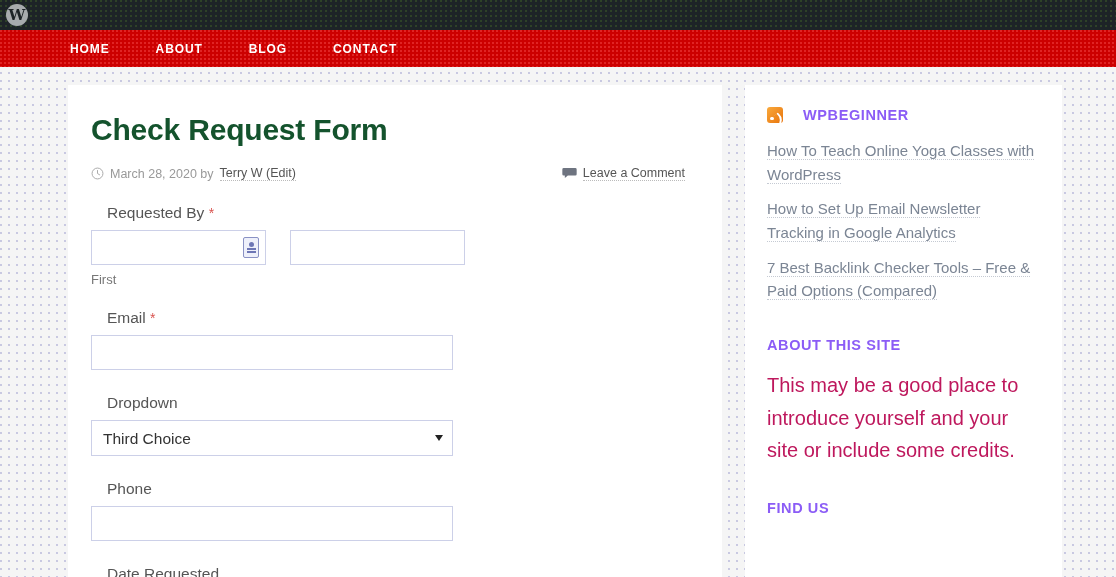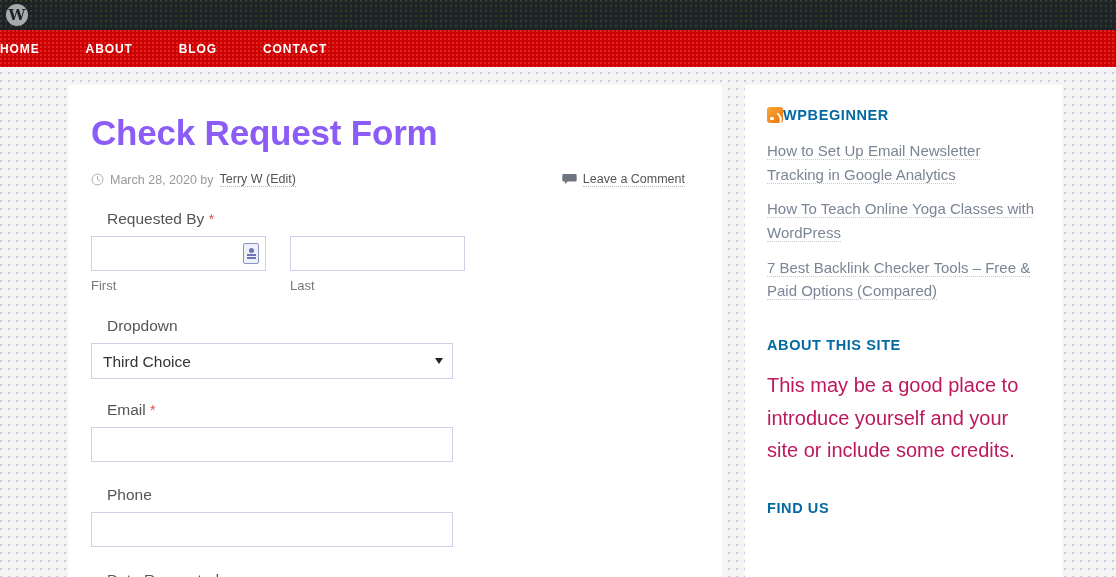--- a/index.html
+++ b/index.html
@@ -43,20 +43,21 @@
 
   
   #nav-bar {
     height: 37px;
     background: #cc0000;
     background-image:
       radial-gradient(circle at 1px 1px, rgba(255,90,90,.40) 1px, transparent 0);
     background-size: 4px 4px;
     display: flex;
     align-items: center;
+    padding-left: 70px;
   }
   .nav-item {
     color: #ffffff;
     font-size: 12px;
     font-weight: bold;
     letter-spacing: .9px;
     text-transform: uppercase;
     text-decoration: none;
     margin-right: 46px;
     cursor: pointer;
@@ -78,23 +79,23 @@
   }
   #sidebar-card {
     width: 317px;
     background: #ffffff;
     padding: 22px 22px 24px 22px;
     min-height: 500px;
   }
 
   
   #entry-title {
-    font-size: 35px;
+    font-size: 30px;
     font-weight: bold;
-    color: #8b5cf6;
+    color: #14532d;
     margin: 0 0 19px 0;
     letter-spacing: -.2px;
   }
   #entry-meta {
     display: flex;
     justify-content: space-between;
     align-items: center;
     font-size: 12.5px;
     color: #999;
     padding-right: 3px;
@@ -195,27 +196,27 @@
     border-right: 4.5px solid transparent;
     border-top: 6px solid #222;
     pointer-events: none;
   }
 
   
   .widget { margin-bottom: 26px; }
   .widget-title {
     font-size: 14.5px;
     font-weight: bold;
-    color: #0369a1;
+    color: #8b5cf6;
     letter-spacing: .6px;
     text-transform: uppercase;
     margin: 0 0 16px 0;
     display: flex;
     align-items: center;
-    gap: 0;
+    gap: 20px;
   }
   .rss-icon {
     width: 16px; height: 16px;
     border-radius: 3px;
     background: linear-gradient(135deg, #f9a93c 0%, #e8740c 100%);
     position: relative;
     flex: 0 0 auto;
   }
   .rss-icon::before {
     content: "";
@@ -307,43 +308,42 @@
           <input class="txt-input" type="text" value="" style="">
           <span class="autofill-icon">
             <i></i>
               <i></i>
               <i></i>
           </span>
           <span class="sub-label">First</span>
         </div>
         <div class="name-col">
           <input class="txt-input" type="text" value="" style="">
-          <span class="sub-label">Last</span>
         </div>
       </div>
+    </div>
+
+    <div class="field-block" style="margin-top:22px;">
+      <label class="field-label">
+        <span>Email</span>
+        <span class="req">*</span>
+      </label>
+      <input class="txt-input wide-input" type="email" value="" style="">
     </div>
 
     <div class="field-block" style="margin-top:24px;">
       <label class="field-label">Dropdown</label>
       <div class="select-wrap">
         <select class="sel-input">
           <option>Third Choice</option>
         </select>
         <span class="sel-arrow"></span>
       </div>
     </div>
 
-    <div class="field-block" style="margin-top:22px;">
-      <label class="field-label">
-        <span>Email</span>
-        <span class="req">*</span>
-      </label>
-      <input class="txt-input wide-input" type="email" value="" style="">
-    </div>
-
     <div class="field-block" style="margin-top:24px;">
       <label class="field-label">Phone</label>
       <input class="txt-input wide-input" type="tel" value="" style="">
     </div>
 
     <div class="field-block" style="margin-top:24px;">
       <label class="field-label">Date Requested</label>
 
     </div>
 
@@ -351,24 +351,24 @@
 
   <aside id="sidebar-card">
 
     <section class="widget">
       <h2 class="widget-title">
         <span class="rss-icon"></span>
         <span>WPBeginner</span>
       </h2>
       <ul class="rss-list">
         <li>
-          <a class="rss-link" href="#">How to Set Up Email Newsletter Tracking in Google Analytics</a>
+          <a class="rss-link" href="#">How To Teach Online Yoga Classes with WordPress</a>
         </li>
         <li>
-          <a class="rss-link" href="#">How To Teach Online Yoga Classes with WordPress</a>
+          <a class="rss-link" href="#">How to Set Up Email Newsletter Tracking in Google Analytics</a>
         </li>
         <li>
           <a class="rss-link" href="#">7 Best Backlink Checker Tools – Free &amp; Paid Options (Compared)</a>
         </li>
       </ul>
     </section>
 
     <section class="widget" style="margin-top:34px;">
       <h2 class="widget-title">About This Site</h2>
       <p class="widget-text">This may be a good place to introduce yourself and your site or include some credits.</p>

